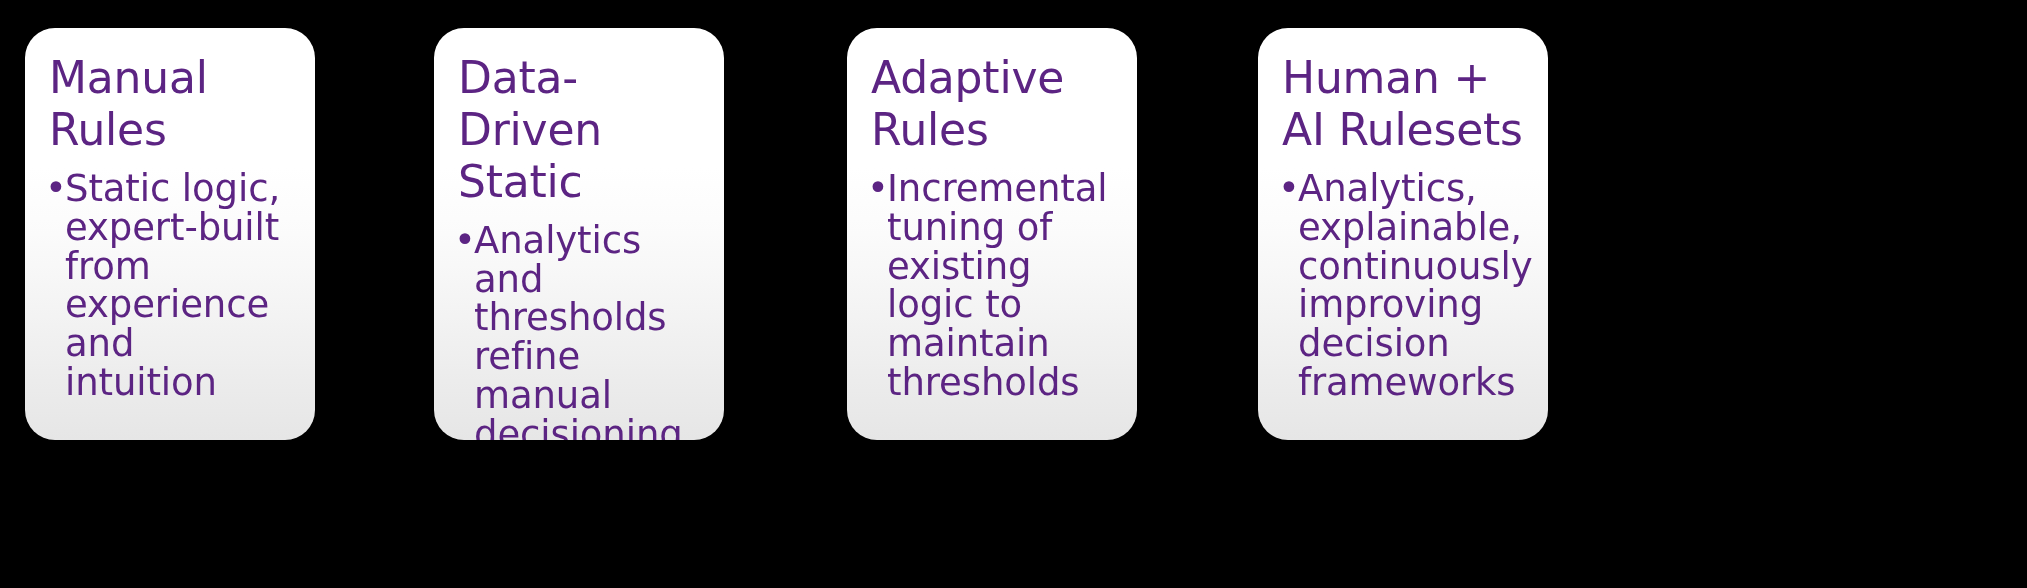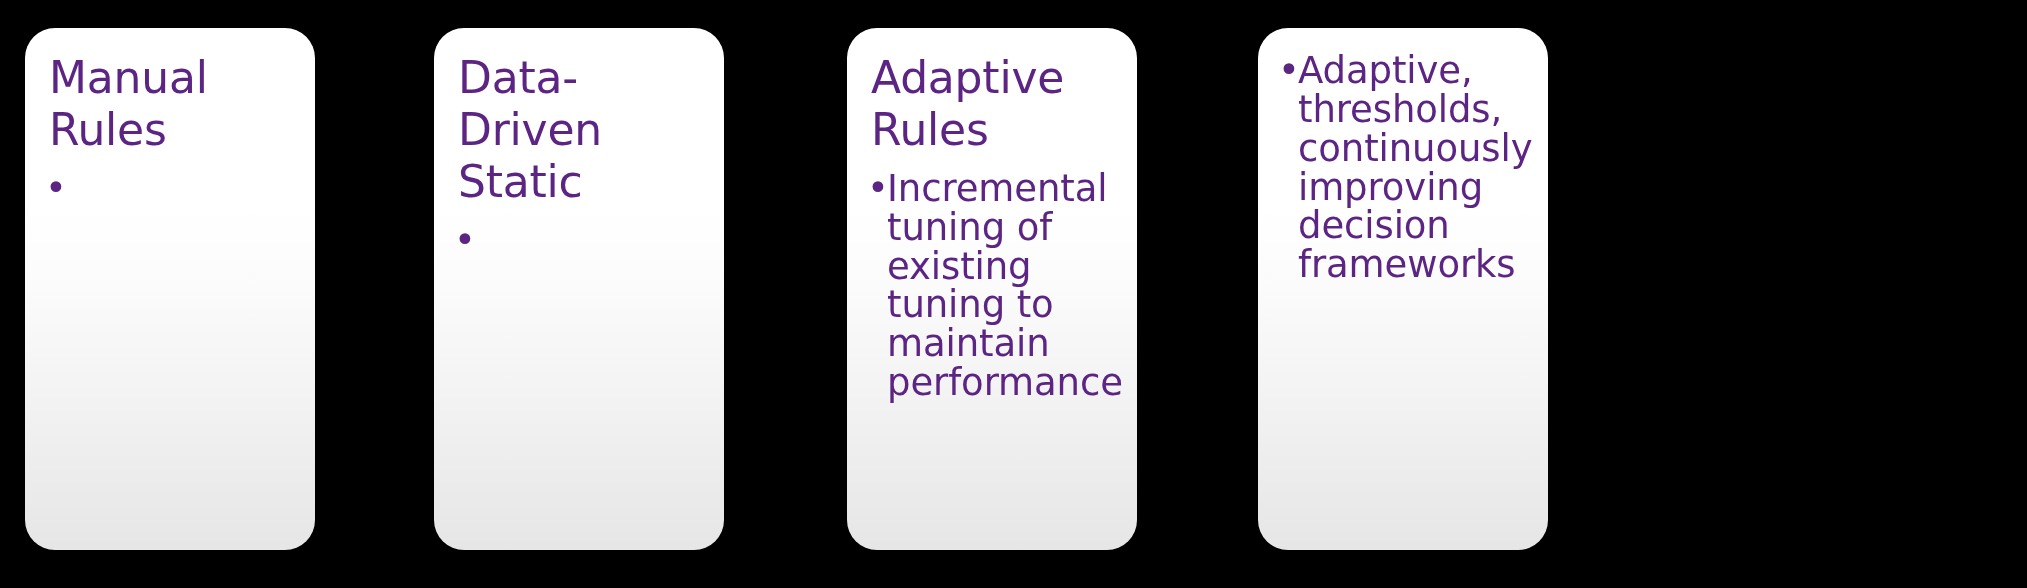--- a/index.html
+++ b/index.html
@@ -19,21 +19,21 @@
     position: relative;
     width: 2027px;
     height: 588px;
     background: #000000;
   }
 
   
   .card {
     position: absolute;
     top: 28px;
-    height: 522px;
+    height: 412px;
     border-radius: 30px;
     background: linear-gradient(180deg,
                 #ffffff 0%,
                 #ffffff 34%,
                 #fbfbfb 50%,
                 #f3f3f3 70%,
                 #ebebeb 88%,
                 #e6e6e6 100%);
     box-sizing: border-box;
     padding: 24px 18px 10px 18px;
@@ -95,20 +95,21 @@
 <body>
 
 <div id="stage">
 
   <div class="card card-1">
     <div class="card-title">Manual
 Rules</div>
     <ul class="bullet-list">
       <li class="bullet-item">
         <span class="bullet-dot">•</span>
+        <span>Static logic, expert-built from experience and intuition</span>
       </li>
     </ul>
   </div>
 
   <div class="arrow arrow-1">
     <svg viewBox="0 0 86 92" preserveAspectRatio="none" aria-hidden="true">
       <defs>
         <linearGradient id="agrad1" x1="0" y1="0" x2="0" y2="1">
           <stop offset="0%" stop-color="#B6AFCB"></stop>
           <stop offset="100%" stop-color="#A79FC0"></stop>
@@ -117,20 +118,21 @@
       <polygon points="0,26 44,26 44,0 86,46 44,92 44,66 0,66" fill="url(#agrad1)"></polygon>
     </svg>
   </div>
 
   <div class="card card-2">
     <div class="card-title">Data-Driven
 Static</div>
     <ul class="bullet-list">
       <li class="bullet-item">
         <span class="bullet-dot">•</span>
+        <span>Analytics and thresholds refine manual decisioning</span>
       </li>
     </ul>
   </div>
 
   <div class="arrow arrow-2">
     <svg viewBox="0 0 86 92" preserveAspectRatio="none" aria-hidden="true">
       <defs>
         <linearGradient id="agrad2" x1="0" y1="0" x2="0" y2="1">
           <stop offset="0%" stop-color="#B6AFCB"></stop>
           <stop offset="100%" stop-color="#A79FC0"></stop>
@@ -139,39 +141,41 @@
       <polygon points="0,26 44,26 44,0 86,46 44,92 44,66 0,66" fill="url(#agrad2)"></polygon>
     </svg>
   </div>
 
   <div class="card card-3">
     <div class="card-title">Adaptive
 Rules</div>
     <ul class="bullet-list">
       <li class="bullet-item">
         <span class="bullet-dot">•</span>
-        <span>Incremental tuning of existing tuning to maintain performance</span>
+        <span>Incremental tuning of existing logic to maintain thresholds</span>
       </li>
     </ul>
   </div>
 
   <div class="arrow arrow-3">
     <svg viewBox="0 0 86 92" preserveAspectRatio="none" aria-hidden="true">
       <defs>
         <linearGradient id="agrad3" x1="0" y1="0" x2="0" y2="1">
           <stop offset="0%" stop-color="#B6AFCB"></stop>
           <stop offset="100%" stop-color="#A79FC0"></stop>
         </linearGradient>
       </defs>
       <polygon points="0,26 44,26 44,0 86,46 44,92 44,66 0,66" fill="url(#agrad3)"></polygon>
     </svg>
   </div>
 
   <div class="card card-4">
+    <div class="card-title">Human +
+AI Rulesets</div>
     <ul class="bullet-list">
       <li class="bullet-item">
         <span class="bullet-dot">•</span>
-        <span>Adaptive, thresholds, continuously improving decision frameworks</span>
+        <span>Analytics, explainable, continuously improving decision frameworks</span>
       </li>
     </ul>
   </div>
 
 </div>
 
 </body></html>

